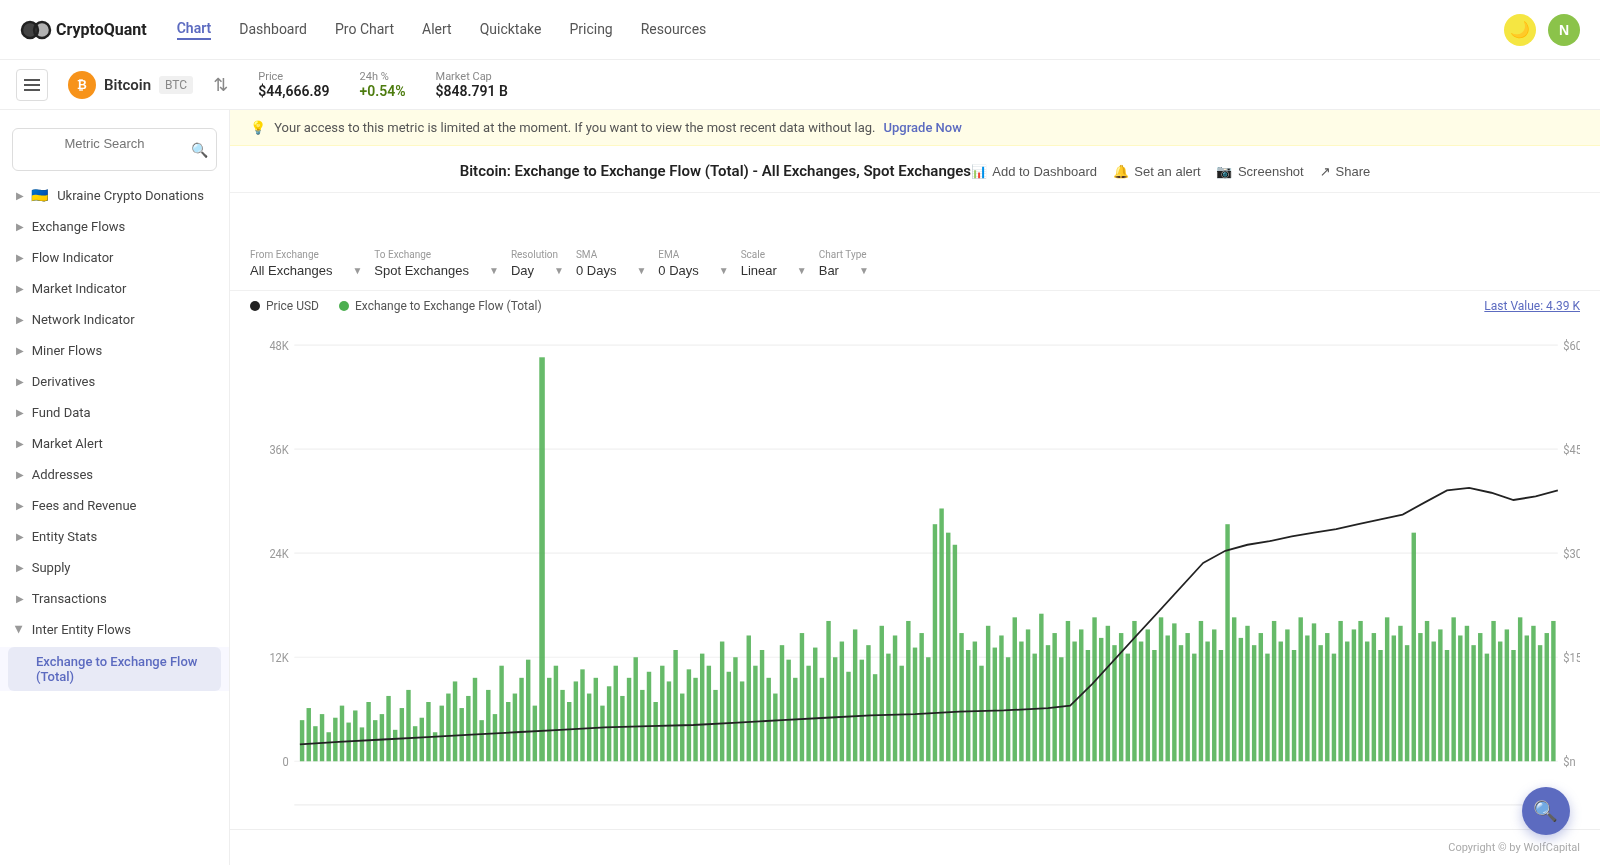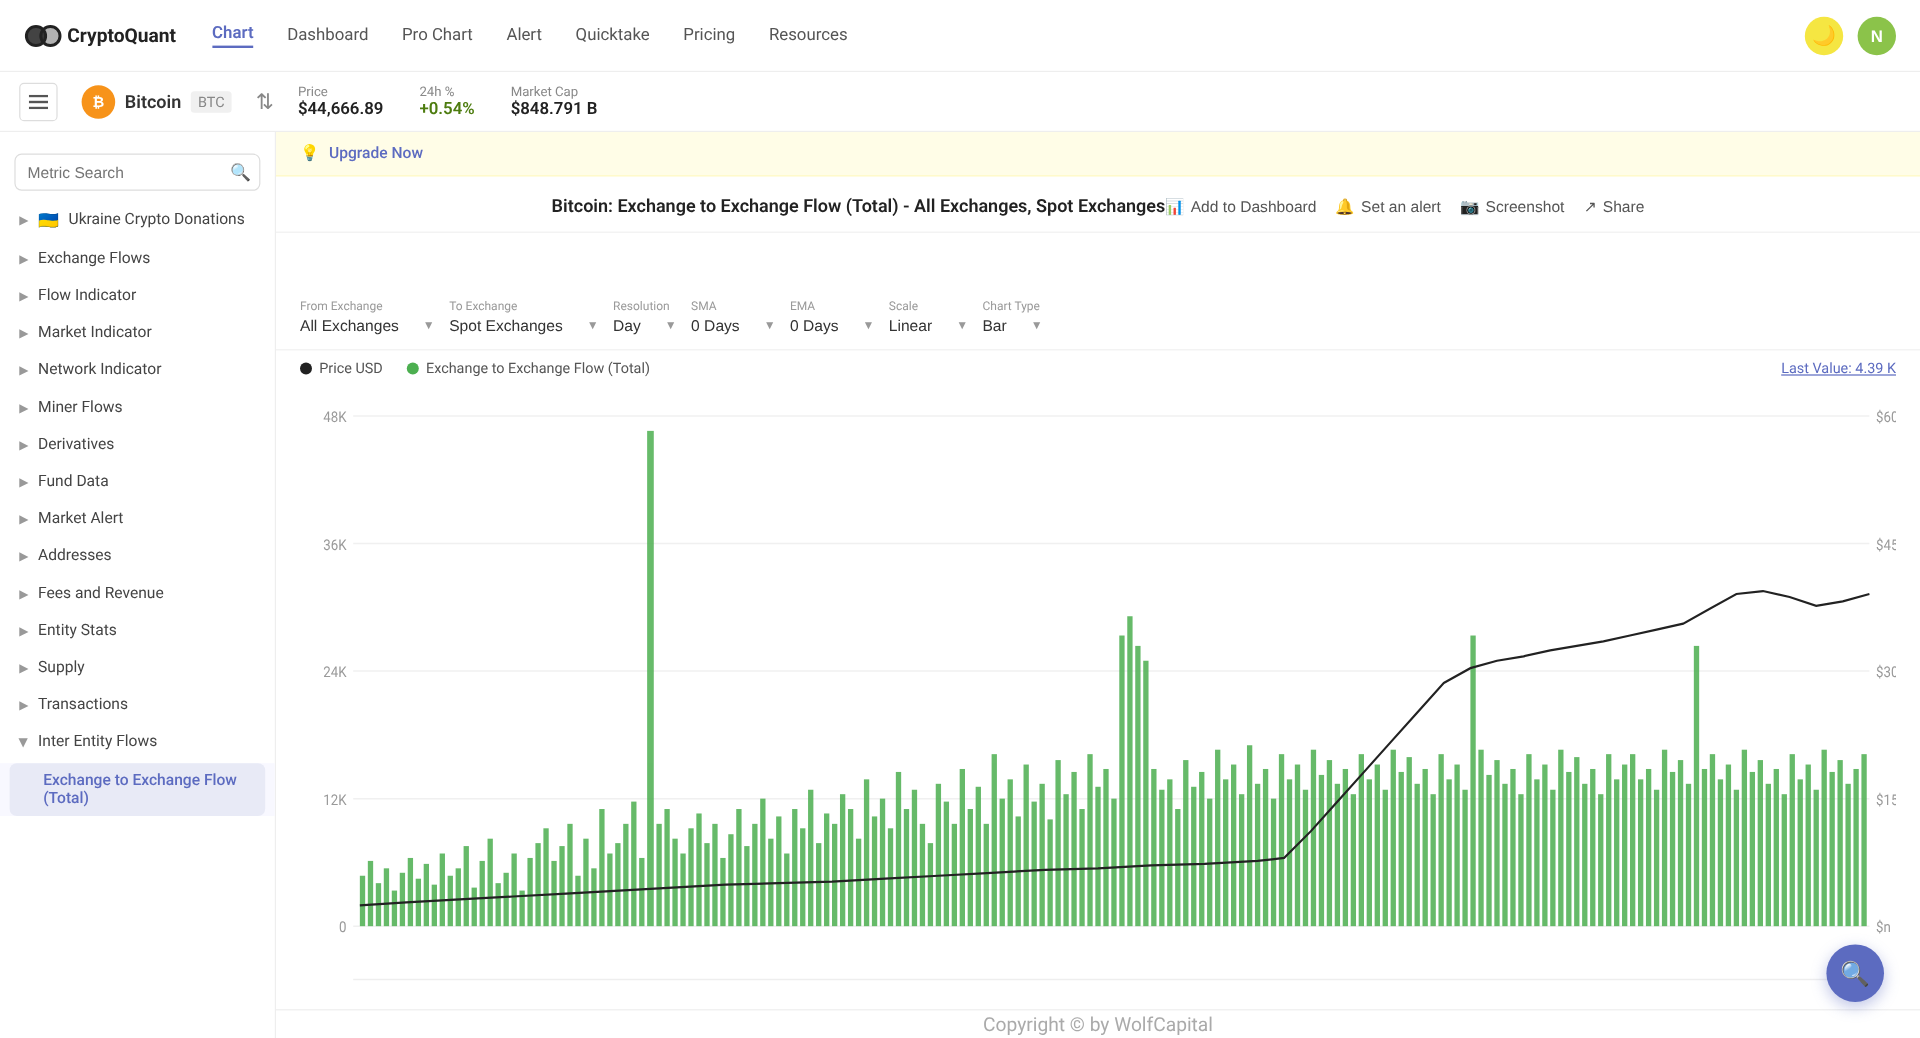--- a/index.html
+++ b/index.html
@@ -17,34 +17,34 @@
     .avatar { width: 32px; height: 32px; border-radius: 50%; background: #8bc34a; border: none; cursor: pointer; display: flex; align-items: center; justify-content: center; color: #fff; font-weight: 700; font-size: 14px; }
 
     
     .sub-header { display: flex; align-items: center; height: 50px; border-bottom: 1px solid #eee; padding: 0 16px; gap: 20px; }
     .sidebar-toggle { width: 32px; height: 32px; border: 1px solid #ddd; border-radius: 4px; display: flex; align-items: center; justify-content: center; cursor: pointer; background: #fff; }
     .coin-info { display: flex; align-items: center; gap: 8px; }
     .coin-icon { width: 28px; height: 28px; border-radius: 50%; background: #f7931a; display: flex; align-items: center; justify-content: center; color: #fff; font-weight: 700; font-size: 12px; }
     .coin-name { font-weight: 600; font-size: 15px; }
     .coin-symbol { font-size: 12px; color: #888; background: #f0f0f0; padding: 2px 6px; border-radius: 3px; }
     .swap-icon { color: #888; cursor: pointer; font-size: 18px; }
-    .price-section { display: flex; gap: 30px; }
+    .price-section { display: flex; gap: 30px; margin-left: 10px; }
     .price-item label { font-size: 11px; color: #888; display: block; }
     .price-item .value { font-size: 14px; font-weight: 600; color: #222; }
     .price-item .value.positive { color: #4d7c0f; }
 
     
     .layout { display: flex; height: calc(865px - 110px); }
 
     
     .sidebar { width: 230px; border-right: 1px solid #eee; overflow-y: auto; padding: 10px 0; flex-shrink: 0; }
     .sidebar::-webkit-scrollbar { width: 4px; }
     .sidebar::-webkit-scrollbar-thumb { background: #ddd; }
     .search-box { padding: 8px 12px; }
-    .search-input { width: 100%; padding: 7px 30px 7px 10px; border: 1px solid #ddd; border-radius: 6px; font-size: 13px; outline: none; }
+    .search-input { width: 100%; padding: 7px 30px 19px 10px; border: 1px solid #ddd; border-radius: 6px; font-size: 13px; outline: none; text-align: center; }
     .search-wrap { position: relative; }
     .search-wrap .search-icon-inner { position: absolute; right: 8px; top: 50%; transform: translateY(-50%); color: #aaa; font-size: 14px; }
     .sidebar-item { display: flex; align-items: center; padding: 8px 16px; cursor: pointer; font-size: 13px; color: #444; gap: 8px; }
     .sidebar-item .arrow { font-size: 10px; color: #999; }
     .sidebar-item .flag { font-size: 14px; }
     .sidebar-sub { background: #f8f8ff; }
     .sidebar-sub-item { padding: 7px 16px 7px 28px; font-size: 13px; color: #444; cursor: pointer; border-radius: 6px; margin: 2px 8px; }
     .sidebar-sub-item.active { background: #e8eaf6; color: #5c6bc0; font-weight: 500; }
 
     
@@ -68,21 +68,21 @@
     .legend-items { display: flex; gap: 20px; align-items: center; }
     .legend-item { display: flex; align-items: center; gap: 6px; font-size: 12px; color: #555; }
     .legend-dot { width: 10px; height: 10px; border-radius: 50%; }
     .last-value { font-size: 12px; color: #5c6bc0; text-decoration: underline; cursor: pointer; }
 
     
     .chart-area { flex: 1; position: relative; padding: 0 20px; overflow: hidden; }
     .chart-svg { width: 100%; height: 100%; }
 
     
-    .footer { height: 24px; border-top: 1px solid #eee; display: flex; align-items: center; justify-content: center; padding: 0 20px; font-size: 16px; color: #aaa; }
+    .footer { height: 36px; border-top: 1px solid #eee; display: flex; align-items: center; justify-content: flex-end; padding: 0 20px; font-size: 11px; color: #aaa; }
 
     
     .fab { position: fixed; bottom: 30px; right: 30px; width: 48px; height: 48px; border-radius: 50%; background: #5c6bc0; border: none; cursor: pointer; display: flex; align-items: center; justify-content: center; color: #fff; font-size: 20px; box-shadow: 0 4px 12px rgba(92,107,192,0.4); }
   </style>
 </head>
 <body>
 
 <div class="header">
   <div class="logo">
     <svg class="logo-icon" viewBox="0 0 32 32">
@@ -212,20 +212,21 @@
     </div>
     <div class="sidebar-sub">
       <div class="sidebar-sub-item active">Exchange to Exchange Flow (Total)</div>
     </div>
   </div>
 
   <div class="main">
 
     <div class="notice-bar">
       <span>💡</span>
+      <span>Your access to this metric is limited at the moment. If you want to view the most recent data without lag.</span>
       <a href="#">Upgrade Now</a>
     </div>
 
     <div class="chart-header">
       <div class="chart-title">Bitcoin: Exchange to Exchange Flow (Total) - All Exchanges, Spot Exchanges</div>
       <div class="chart-actions">
         <button class="chart-action-btn">
           <span>📊</span>
           <span>Add to Dashboard</span>
         </button>

